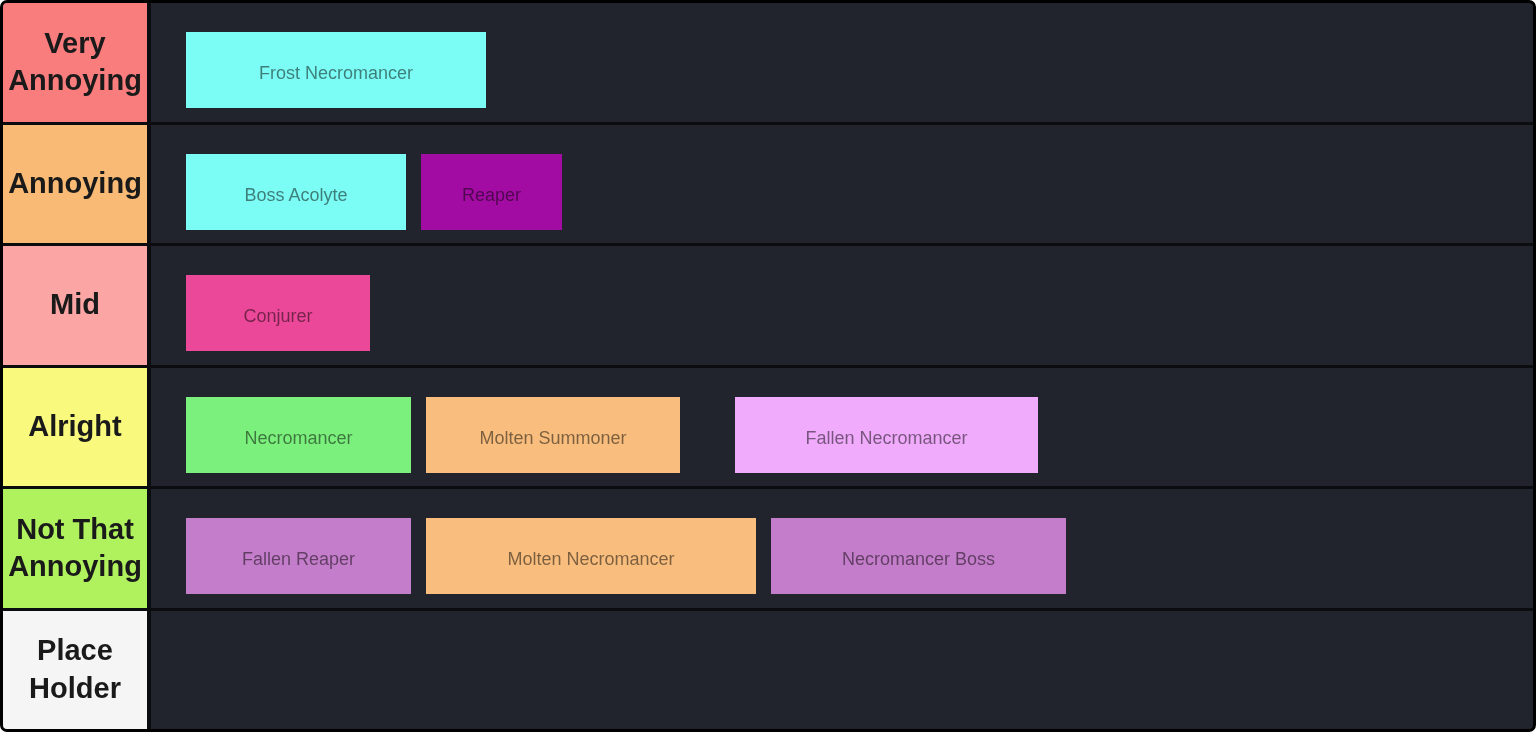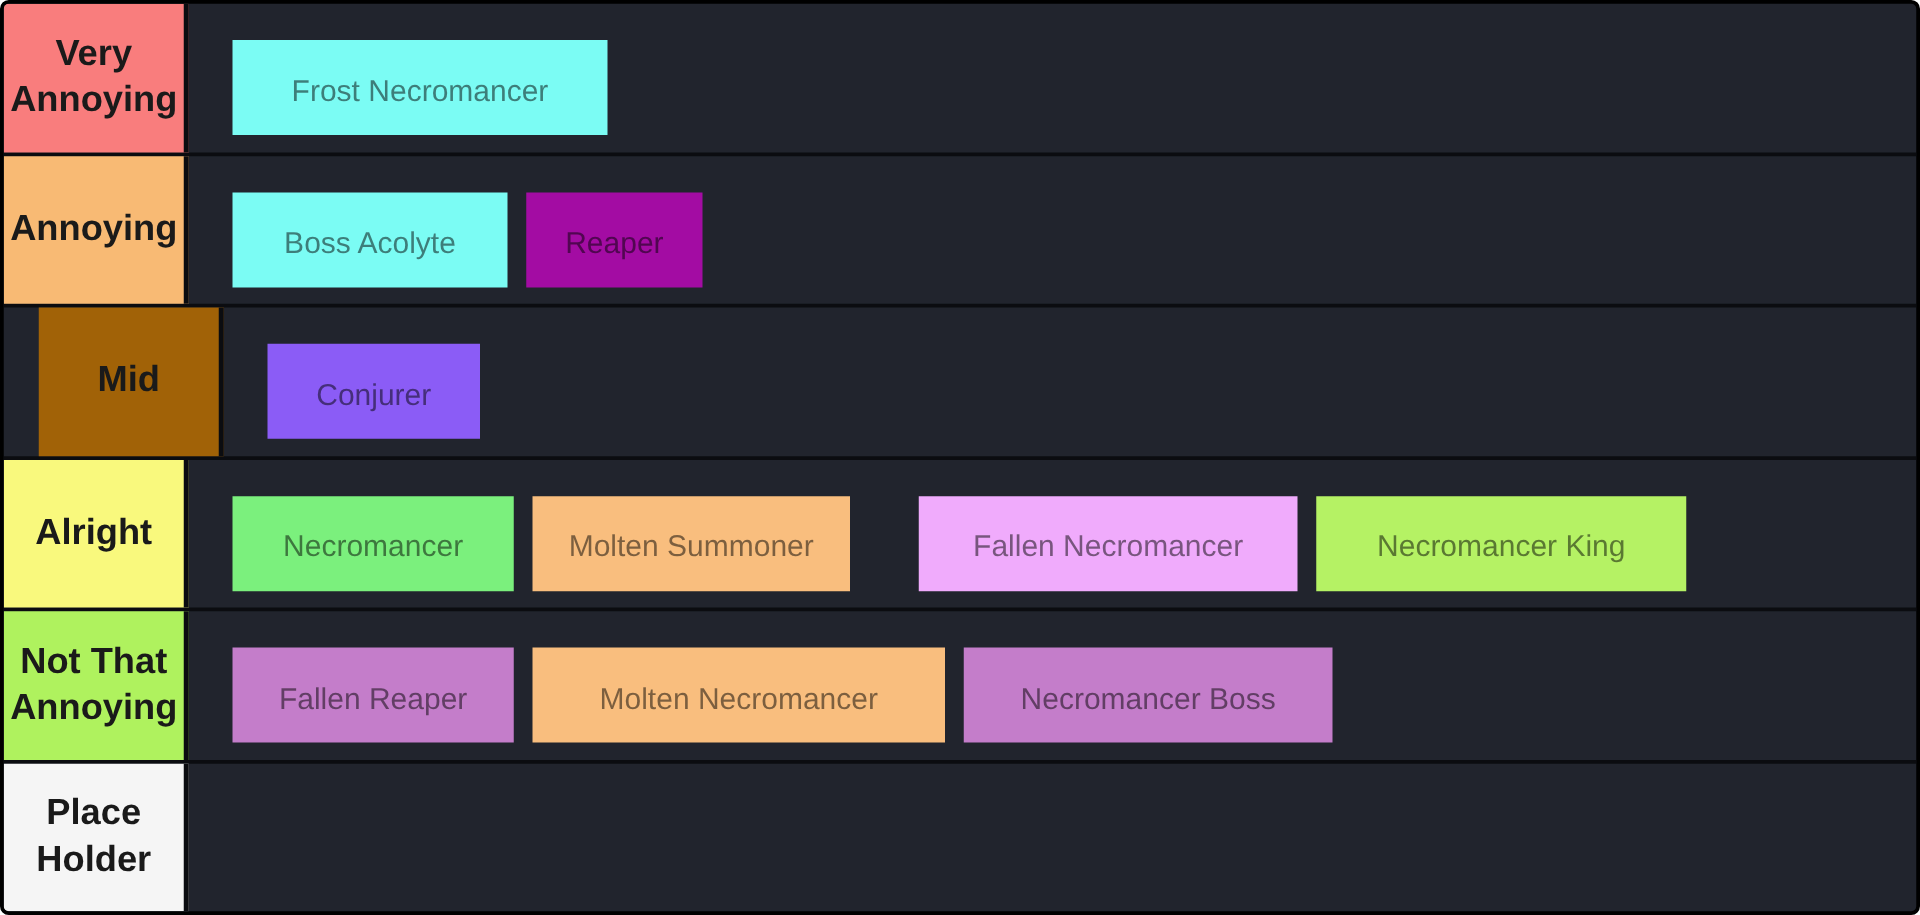--- a/index.html
+++ b/index.html
@@ -54,21 +54,21 @@
     overflow: hidden;
   }
   .tier-item {
     height: 76px;
     box-sizing: border-box;
     flex: 0 0 auto;
     display: flex;
     align-items: center;
     justify-content: center;
     padding-top: 7px;
-    font-size: 24px;
+    font-size: 18px;
     color: var(--item-text, rgba(0,0,0,0.5));
     white-space: nowrap;
     cursor: grab;
   }
 </style>
 </head>
 <body style="background: rgb(255, 255, 255);">
 
 <div class="frame" id="tier-board">
     <div class="tier-row">
@@ -82,36 +82,35 @@
     <div class="tier-row">
       <div class="tier-label" style="background: rgb(248, 186, 116);">
         <span>Annoying</span>
       </div>
       <div class="tier-items">
         <div class="tier-item" style="background: rgb(123, 252, 244); width: 220px;">Boss Acolyte</div>
         <div class="tier-item" style="background: rgb(163, 12, 163); width: 141px;">Reaper</div>
       </div>
     </div>
     <div class="tier-row">
-      <div class="tier-label" style="background: #a16207; margin-left: 28px;">
+      <div class="tier-label" style="background: #fca5a5;">
         <span>Mid</span>
       </div>
       <div class="tier-items">
-        <div class="tier-item" style="background: #8b5cf6; width: 170px;">Conjurer</div>
+        <div class="tier-item" style="background: #ec4899; width: 184px;">Conjurer</div>
       </div>
     </div>
     <div class="tier-row">
       <div class="tier-label" style="background: rgb(249, 249, 125);">
         <span>Alright</span>
       </div>
       <div class="tier-items">
         <div class="tier-item" style="background: rgb(123, 240, 125); width: 225px; text-align: center;">Necromancer</div>
         <div class="tier-item" style="background: rgb(249, 190, 126); width: 254px;">Molten Summoner</div>
         <div class="tier-item" style="background: #f0abfc; width: 303px; margin-left: 40px;">Fallen Necromancer</div>
-        <div class="tier-item" style="background: rgb(181, 242, 100); width: 296px;">Necromancer King</div>
       </div>
     </div>
     <div class="tier-row">
       <div class="tier-label" style="background: rgb(175, 242, 94);">
         <span>Not That Annoying</span>
       </div>
       <div class="tier-items">
         <div class="tier-item" style="background: rgb(196, 125, 202); width: 225px;">Fallen Reaper</div>
         <div class="tier-item" style="background: rgb(249, 190, 126); width: 330px;">Molten Necromancer</div>
         <div class="tier-item" style="background: rgb(196, 125, 202); width: 295px;">Necromancer Boss</div>

